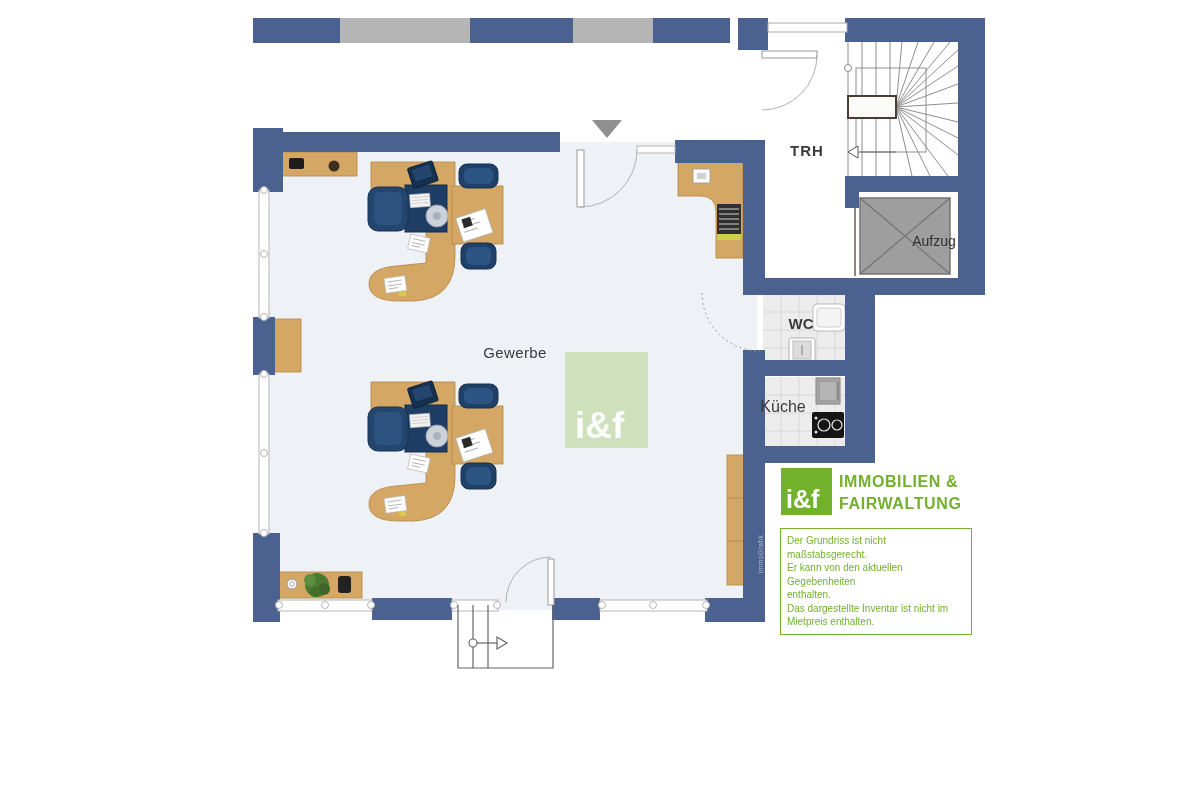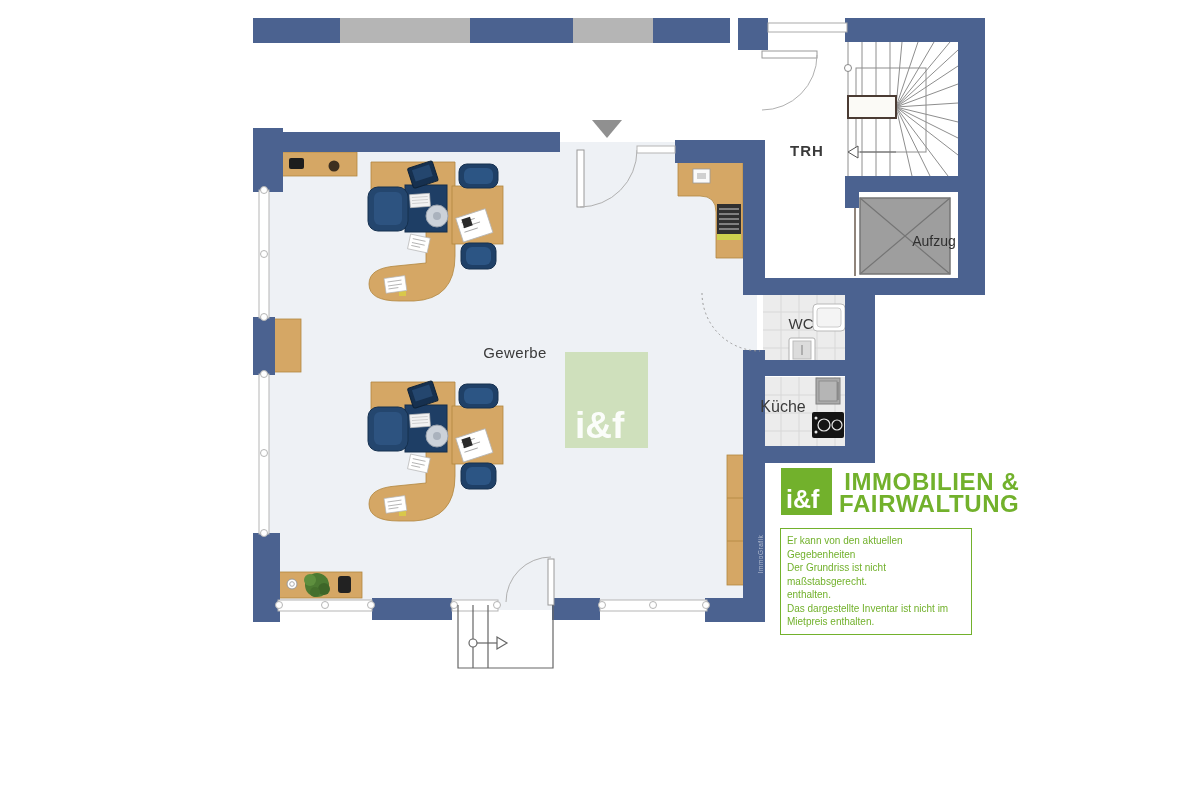--- a/index.html
+++ b/index.html
@@ -8,37 +8,37 @@
     --watermark-green:rgba(182,209,140,0.55); --elevator-gray:#9e9e9e;
   }
   html,body{margin:0;padding:0;background:#fff;}
   .stage{position:relative;width:1200px;height:800px;background:#fff;overflow:hidden;
          font-family:"Liberation Sans",sans-serif;}
   .stage svg{position:absolute;left:0;top:0;}
   .lbl{position:absolute;transform:translate(-50%,-50%);color:#3a3a3a;white-space:nowrap;text-align:right;}
   .lbl-gewerbe{left:515px;top:352px;font-size:15px;font-weight:500;letter-spacing:.4px;}
   .lbl-trh{left:807px;top:150px;font-size:15px;font-weight:600;letter-spacing:1px;}
   .lbl-aufzug{left:934px;top:241px;font-size:14px;font-weight:500;color:#2f2f2f;}
-  .lbl-wc{left:801px;top:323px;font-size:15px;font-weight:400;}
+  .lbl-wc{left:801px;top:323px;font-size:15px;font-weight:700;}
   .lbl-kueche{left:783px;top:407px;font-size:16px;font-weight:500;}
   .plan-title{position:absolute;left:611px;top:731px;transform:translate(-50%,-50%);
     font-size:21px;font-weight:700;color:#262626;letter-spacing:.3px;}
   .center-watermark{position:absolute;left:565px;top:352px;width:83px;height:96px;
     background:var(--watermark-green);display:flex;align-items:flex-end;}
   .center-watermark span{color:rgba(255,255,255,.92);font-size:37px;font-weight:700;
     padding:0 0 4px 10px;line-height:1;}
   .wall-watermark{position:absolute;left:726px;top:549px;width:70px;height:10px;
     transform:rotate(-90deg);font-size:6.5px;line-height:10px;text-align:center;
     color:rgba(255,255,255,.55);letter-spacing:.5px;}
   .logo-block{position:absolute;left:781px;top:468px;}
   .logo-mark{position:absolute;left:0;top:0;width:51px;height:47px;background:var(--brand-green);
     display:flex;align-items:flex-end;}
   .logo-mark span{color:#fff;font-size:25px;font-weight:700;padding:0 0 3px 5px;line-height:1;}
   .company-name{position:absolute;left:58px;top:3px;color:var(--brand-green);
-    font-size:24px;font-weight:600;letter-spacing:.6px;line-height:22px;white-space:nowrap;text-align:right;}
+    font-size:16px;font-weight:600;letter-spacing:.6px;line-height:22px;white-space:nowrap;}
   .disclaimer{position:absolute;left:780px;top:528px;width:192px;box-sizing:border-box;
     border:1px solid var(--brand-green);background:#fff;padding:5px 6px;
     color:var(--brand-green);font-size:10px;line-height:13.5px;}
 </style>
 </head>
 <body>
 
 <div class="stage">
 
 <svg width="1200" height="800" viewBox="0 0 1200 800">
@@ -275,21 +275,21 @@
   <div class="logo-mark">
     <span>i&amp;f</span>
   </div>
   <div class="company-name">
     <div>IMMOBILIEN &amp;</div>
     <div>FAIRWALTUNG</div>
   </div>
 </div>
 
 <div class="disclaimer">
+  <div>Der Grundriss ist nicht maßstabsgerecht.</div>
   <div>Er kann von den aktuellen Gegebenheiten</div>
-  <div>Der Grundriss ist nicht maßstabsgerecht.</div>
   <div>enthalten.</div>
   <div>Das dargestellte Inventar ist nicht im</div>
   <div>Mietpreis enthalten.</div>
 </div>
 
 
 </div>
 
 </body></html>

